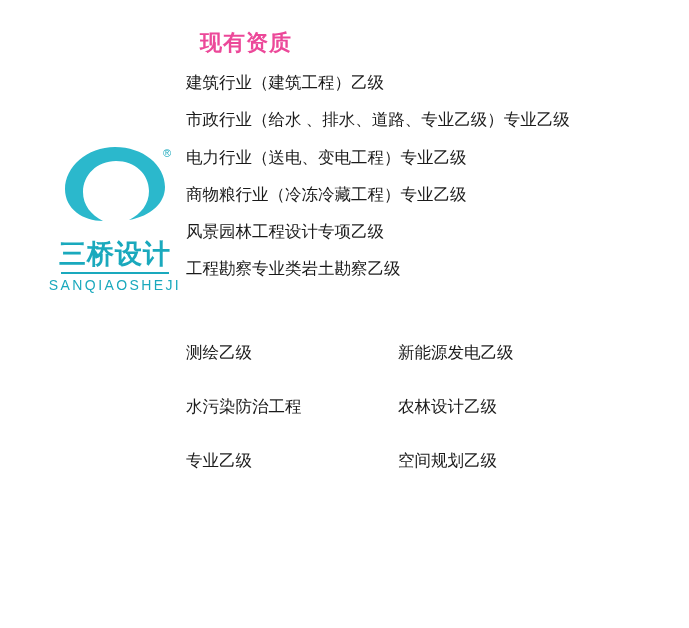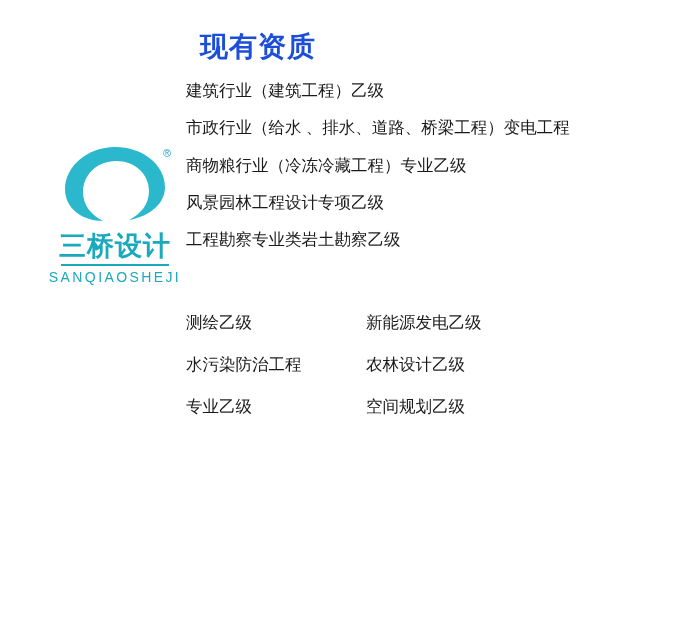--- a/index.html
+++ b/index.html
@@ -42,21 +42,21 @@
   }
   .logo-reg {
     position: absolute;
     right: -2px;
     top: 2px;
     font-size: 11px;
     color: #1aa9bd;
     font-family: "Liberation Sans", sans-serif;
   }
   .logo-name {
-    margin-top: 8px;
+    margin-top: 16px;
     font-size: 27px;
     font-weight: bold;
     color: #1aa9bd;
     letter-spacing: 1px;
     font-family: "DejaVu Sans", sans-serif;
     line-height: 1.1;
   }
   .logo-pinyin {
     margin-top: 3px;
     font-size: 14px;
@@ -73,22 +73,22 @@
 
   
   .content {
     position: absolute;
     left: 186px;
     top: 28px;
     width: 500px;
   }
 
   .section-title {
-    color: #1d4ed8;
-    font-size: 28px;
+    color: #ec4899;
+    font-size: 22px;
     font-weight: bold;
     font-family: "DejaVu Sans", sans-serif;
     margin: 0 0 14px 14px;
     letter-spacing: 1px;
   }
 
   .qual-list {
     list-style: none;
     margin: 0;
     padding: 0;
@@ -109,20 +109,21 @@
   .section-title.second {
     margin-left: 14px;
     margin-bottom: 16px;
   }
 
   .grid {
     display: grid;
     grid-template-columns: 180px auto;
     row-gap: 20px;
     column-gap: 0px;
+    gap: 32px;
   }
   .grid .cell {
     font-size: 16.5px;
     color: #1a1a1a;
     font-family: "DejaVu Sans", sans-serif;
     white-space: nowrap;
   }
   .grid .cell.empty {
     visibility: hidden;
   }
@@ -146,21 +147,22 @@
     <div class="logo-rule"></div>
     <div class="logo-pinyin">SANQIAOSHEJI</div>
   </div>
 
   <div class="content">
 
     <h2 class="section-title">现有资质</h2>
 
     <ul class="qual-list">
       <li>建筑行业（建筑工程）乙级</li>
-      <li>市政行业（给水 、排水、道路、桥梁工程）变电工程</li>
+      <li>市政行业（给水 、排水、道路、专业乙级）专业乙级</li>
+      <li>电力行业（送电、变电工程）专业乙级</li>
       <li>商物粮行业（冷冻冷藏工程）专业乙级</li>
       <li>风景园林工程设计专项乙级</li>
       <li>工程勘察专业类岩土勘察乙级</li>
     </ul>
 
     <div class="gap"></div>
 
 
     <div class="grid">
       <div class="cell">测绘乙级</div>

